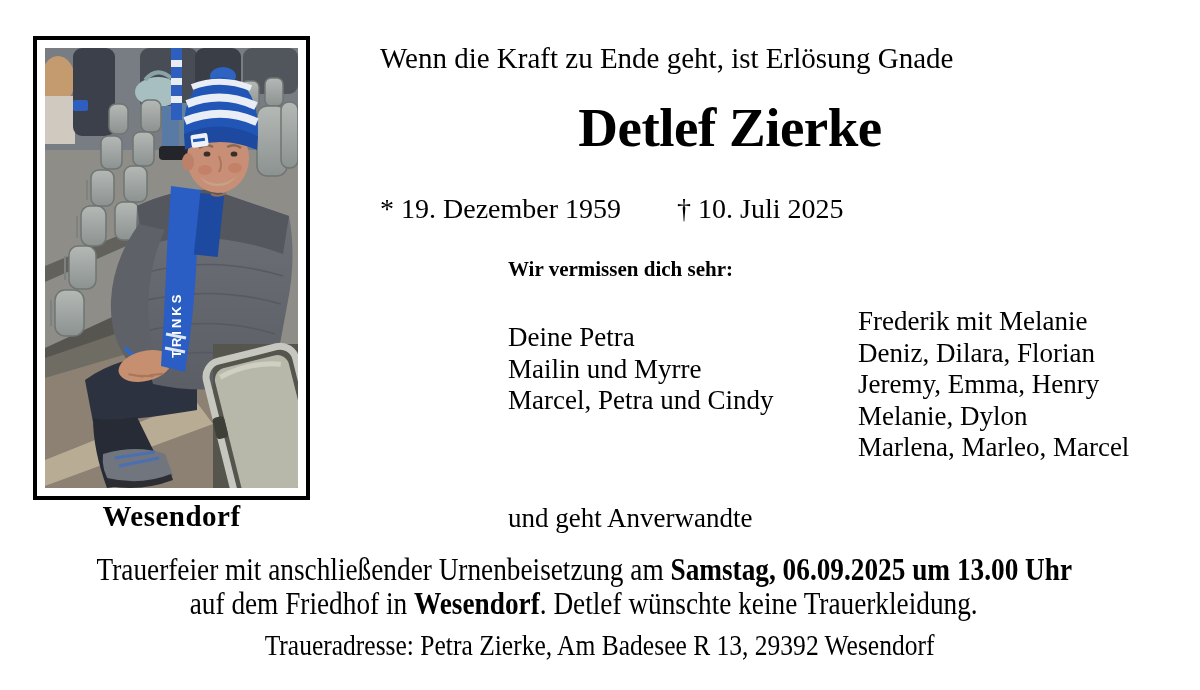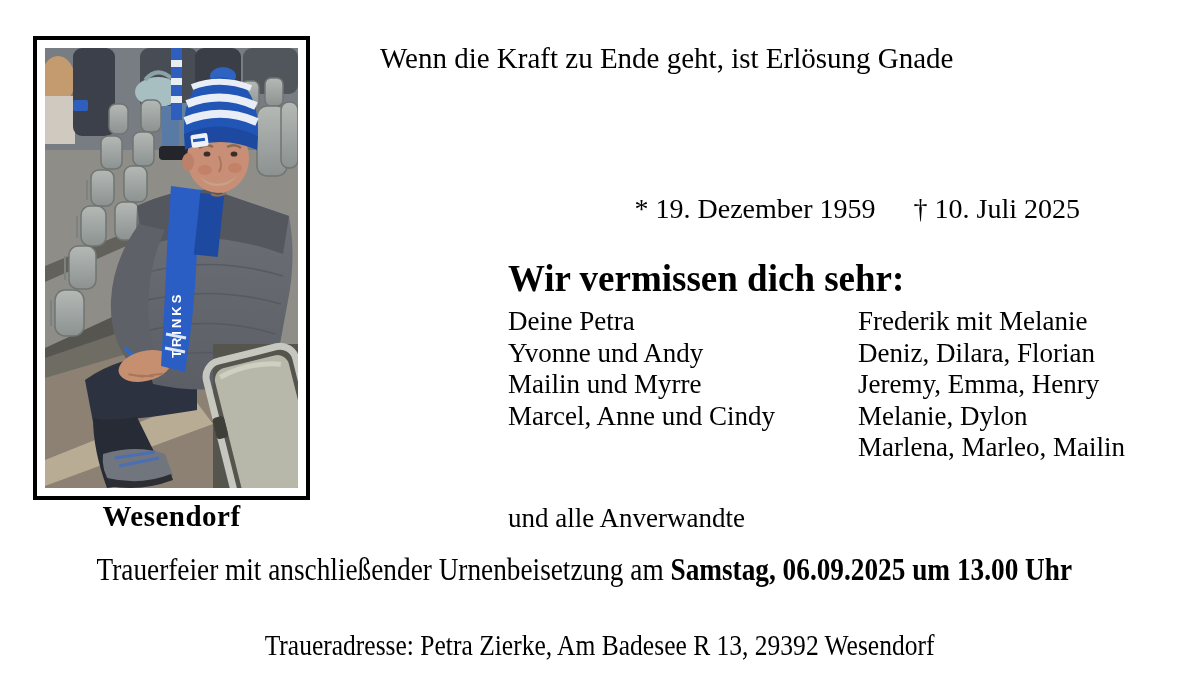--- a/index.html
+++ b/index.html
@@ -25,28 +25,28 @@
   }
 
   
   .quote{position:absolute;left:380px;top:42px;width:700px;text-align:left;font-size:29px;}
   .deceased-name{
     position:absolute;left:380px;top:96px;width:700px;margin:0;
     text-align:center;font-size:55px;font-weight:700;letter-spacing:-.5px;
   }
   .dates{
     position:absolute;left:380px;top:193px;width:700px;
-    display:flex;justify-content:flex-end;gap:38px;font-size:28px;
-  }
-
-  
-  .miss-heading{position:absolute;left:508px;top:257px;font-size:37px;font-weight:700;}
+    display:flex;justify-content:flex-start;gap:56px;font-size:28px;
+  }
+
+  
+  .miss-heading{position:absolute;left:508px;top:257px;font-size:21px;font-weight:700;}
   .names{position:absolute;left:508px;top:306px;display:flex;}
   .names .col{font-size:27px;line-height:31.5px;white-space:nowrap;}
-  .names .col-left{width:350px;}
+  .names .col-left{width:350px;margin-top:16px;}
   .relatives{position:absolute;left:508px;top:503px;font-size:27px;}
 
   
   .funeral-line{position:absolute;left:0;width:1168px;text-align:center;font-size:31px;}
   .funeral-line-1{top:552px;}
   .funeral-line-2{top:586px;}
   .address-line{position:absolute;left:0;top:629px;width:1200px;text-align:center;font-size:29px;}
   .cond{display:inline-block;transform:scaleX(.88);transform-origin:50% 50%;white-space:nowrap;}
   .b{font-weight:700;}
 </style>
@@ -191,45 +191,50 @@
           <path d="M186,322 q32,-8 62,2" stroke="#cfd0c2" stroke-width="5" fill="none"></path>
           <rect x="168" y="360" width="12" height="22" rx="4" fill="#3f3f3a"></rect>
         </g>
       </g>
     </svg>
   </figure>
 
   <div class="photo-caption">Wesendorf</div>
 
   <div class="quote">Wenn die Kraft zu Ende geht, ist Erlösung Gnade</div>
+  <h1 class="deceased-name">Detlef Zierke</h1>
   <div class="dates">
     <span>* 19. Dezember 1959</span>
     <span>† 10. Juli 2025</span>
   </div>
 
   <div class="miss-heading">Wir vermissen dich sehr:</div>
   <div class="names">
     <div class="col col-left">
       <div>Deine Petra</div>
-      <div>Yvonne und Andy</div>
       <div>Mailin und Myrre</div>
-      <div>Marcel, Anne und Cindy</div>
+      <div>Marcel, Petra und Cindy</div>
     </div>
     <div class="col">
       <div>Frederik mit Melanie</div>
       <div>Deniz, Dilara, Florian</div>
       <div>Jeremy, Emma, Henry</div>
       <div>Melanie, Dylon</div>
-      <div>Marlena, Marleo, Mailin</div>
+      <div>Marlena, Marleo, Marcel</div>
     </div>
   </div>
-  <div class="relatives">und alle Anverwandte</div>
+  <div class="relatives">und geht Anverwandte</div>
 
   <div class="funeral-line funeral-line-1">
     <span class="cond">
       <span>Trauerfeier mit anschließender Urnenbeisetzung am </span><span class="b">Samstag, 06.09.2025 um 13.00 Uhr</span>
     </span>
   </div>
+  <div class="funeral-line funeral-line-2">
+    <span class="cond">
+      <span>auf dem Friedhof in </span><span class="b">Wesendorf</span><span>. Detlef wünschte keine Trauerkleidung.</span>
+    </span>
+  </div>
   <div class="address-line">
     <span class="cond">Traueradresse: Petra Zierke, Am Badesee R 13, 29392 Wesendorf</span>
   </div>
 
 </div>
 
 </body></html>

